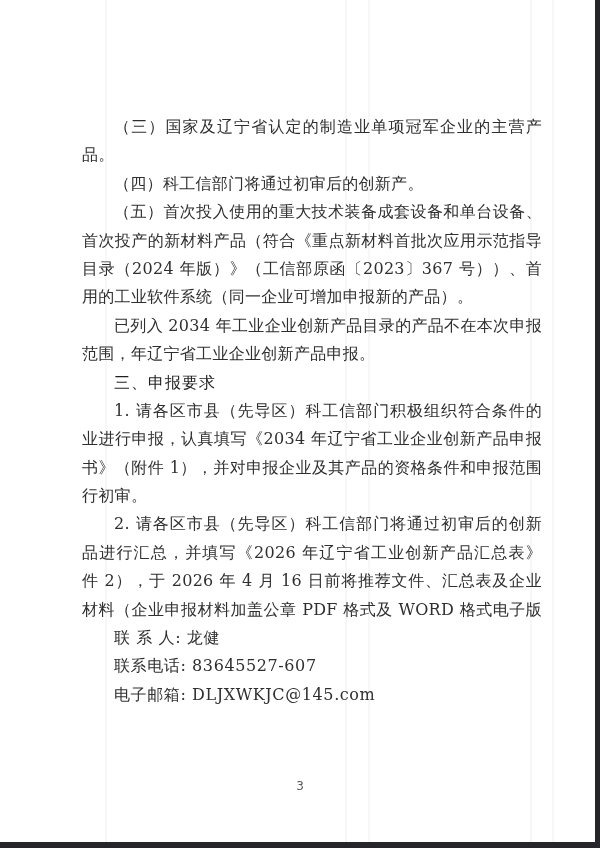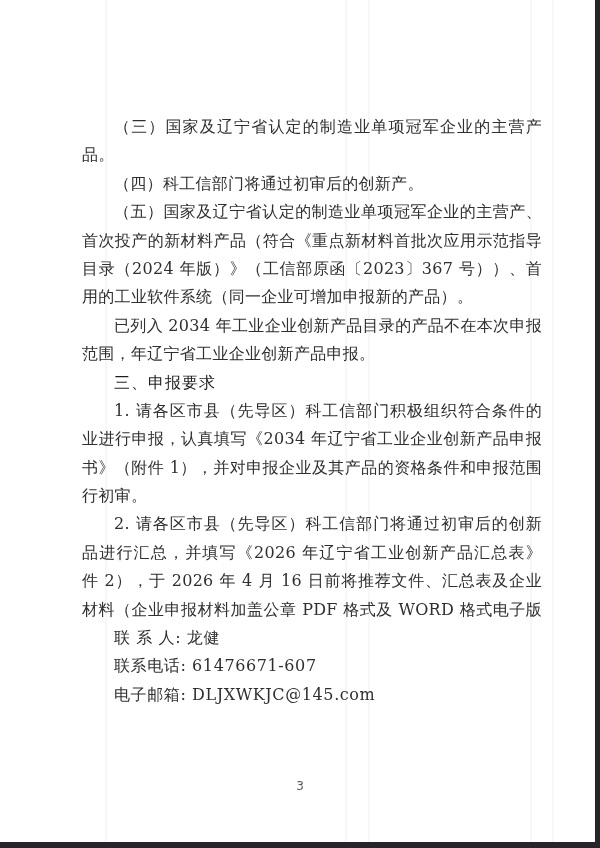--- a/index.html
+++ b/index.html
@@ -81,37 +81,37 @@
 </style>
 </head>
 <body>
 
 <div class="page">
 
   <div class="textblock">
     <div class="line indent stretch">（三）国家及辽宁省认定的制造业单项冠军企业的主营产</div>
     <div class="line">品。</div>
     <div class="line indent">（四）科工信部门将通过初审后的创新产。</div>
-    <div class="line indent stretch">（五）国家及辽宁省认定的制造业单项冠军企业的主营产、</div>
+    <div class="line indent stretch">（五）首次投入使用的重大技术装备成套设备和单台设备、</div>
     <div class="line stretch">首次投产的新材料产品（符合《重点新材料首批次应用示范指导</div>
     <div class="line stretch">目录（2024 年版）》（工信部原函〔2023〕367 号））、首次开发应</div>
     <div class="line">用的工业软件系统（同一企业可增加申报新的产品）。</div>
     <div class="line indent stretch">已列入 2034 年工业企业创新产品目录的产品不在本次申报</div>
     <div class="line">范围，年辽宁省工业企业创新产品申报。</div>
     <div class="line indent heading">三、申报要求</div>
     <div class="line indent stretch">1. 请各区市县（先导区）科工信部门积极组织符合条件的企</div>
     <div class="line stretch">业进行申报，认真填写《2034 年辽宁省工业企业创新产品申报</div>
     <div class="line stretch">书》（附件 1），并对申报企业及其产品的资格条件和申报范围进</div>
     <div class="line">行初审。</div>
     <div class="line indent stretch">2. 请各区市县（先导区）科工信部门将通过初审后的创新产</div>
     <div class="line stretch">品进行汇总，并填写《2026 年辽宁省工业创新产品汇总表》（附</div>
     <div class="line stretch">件 2），于 2026 年 4 月 16 日前将推荐文件、汇总表及企业申报</div>
     <div class="line stretch">材料（企业申报材料加盖公章 PDF 格式及 WORD 格式电子版各一</div>
     <div class="line indent contact">联 系 人: 龙健</div>
-    <div class="line indent contact">联系电话: 61476671-607</div>
+    <div class="line indent contact">联系电话: 83645527-607</div>
     <div class="line indent contact">电子邮箱: DLJXWKJC@145.com</div>
   </div>
 
   <div class="pagenum">3</div>
 
   <div class="artifact a1"></div>
   <div class="artifact a2"></div>
   <div class="artifact a3"></div>
   <div class="artifact a4"></div>
   <div class="artifact a5"></div>

